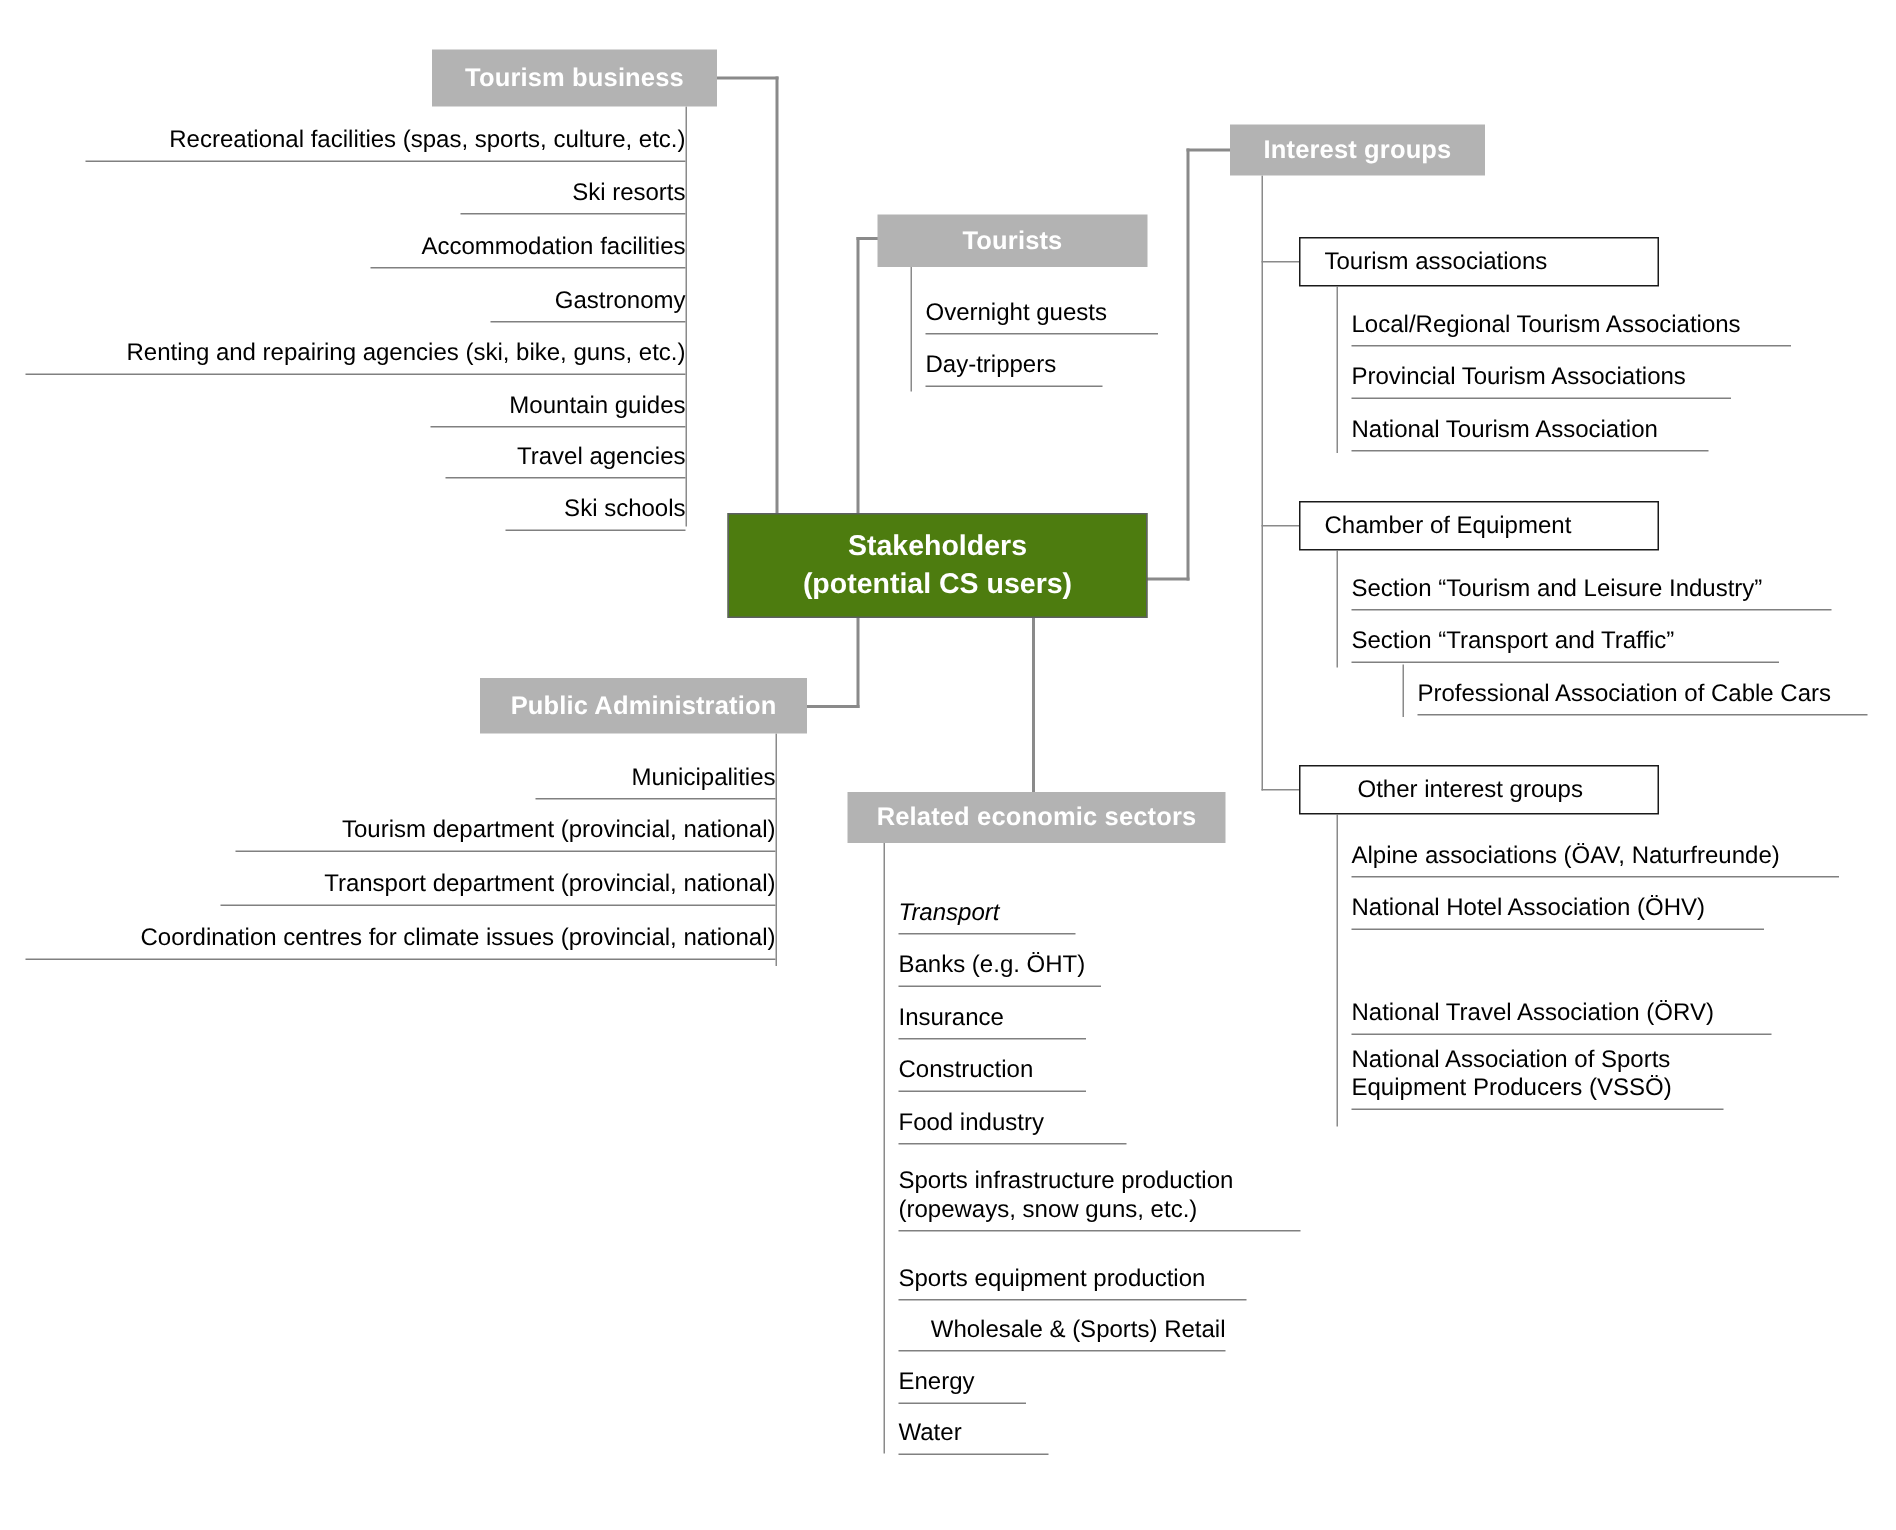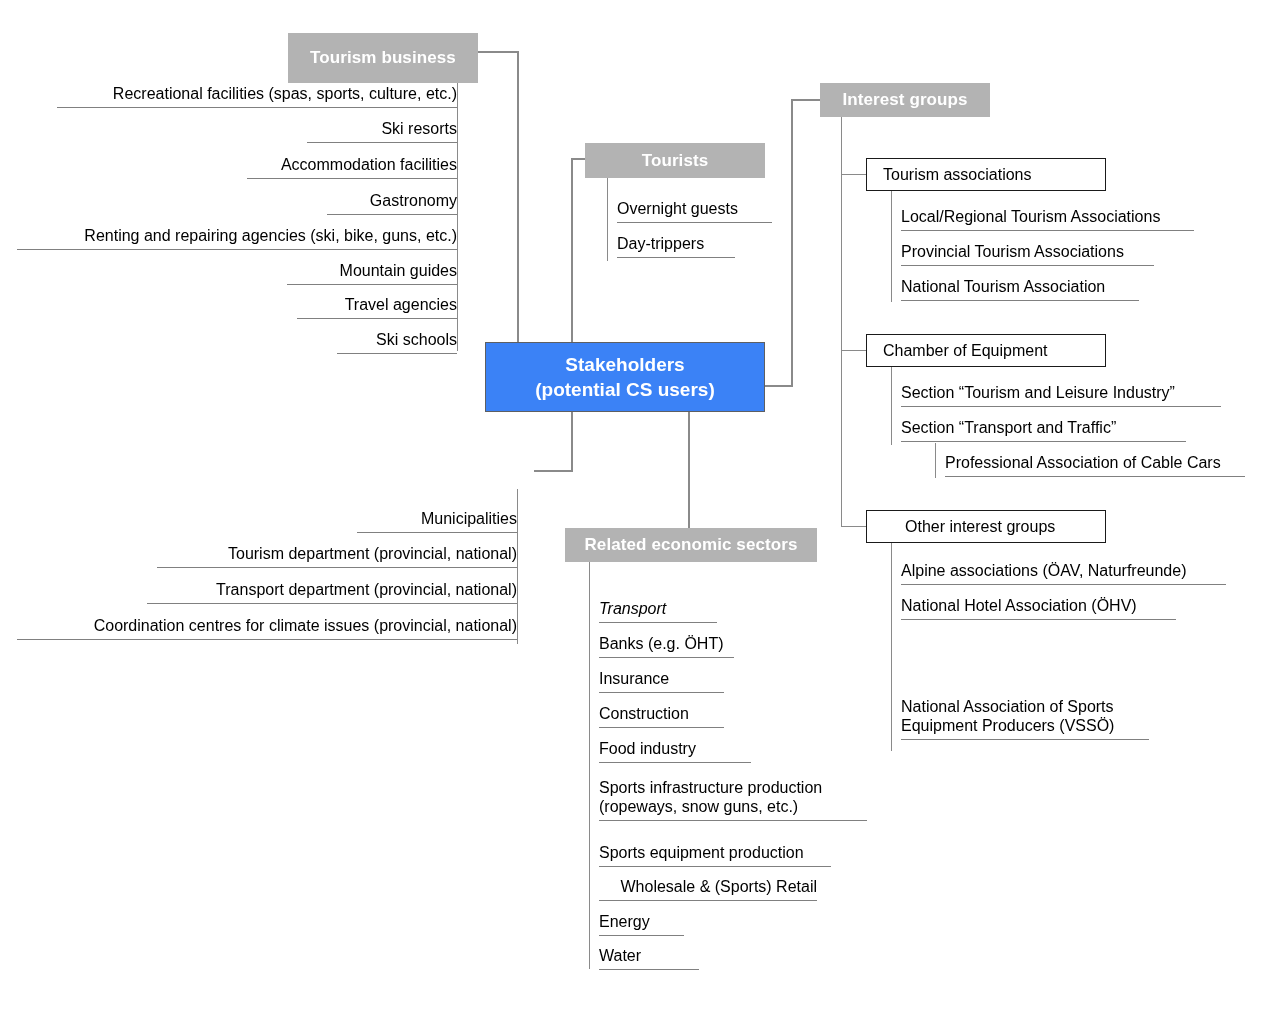--- a/index.html
+++ b/index.html
@@ -30,21 +30,21 @@
     align-items: center;
     justify-content: center;
     letter-spacing: 0.1px;
     box-sizing: border-box;
     z-index: 5;
   }
 
   
   .core-box {
     position: absolute;
-    background: #3b82f6;
+    background: #4d7c0f;
     border: 1px solid #5d5f62;
     color: #ffffff;
     font-weight: bold;
     font-size: 19px;
     line-height: 1.32;
     display: flex;
     flex-direction: column;
     align-items: center;
     justify-content: center;
     text-align: center;
@@ -116,21 +116,21 @@
   <div class="v-line" style="left:571px; top:410px; height:62px;"></div>
   <div class="h-line" style="left:534px; top:470px; width:39px;"></div>
 
   <div class="v-line" style="left:688px; top:410px; height:122px;"></div>
 
   <div class="core-box" style="left:485px; top:342px; width:280px; height:70px;">
     <span>Stakeholders</span>
     <span>(potential CS users)</span>
   </div>
 
-  <div class="cat-box" style="left:288px; top:33px; width:190px; height:50px;">
+  <div class="cat-box" style="left:288px; top:33px; width:190px; height:38px;">
     <span>Tourism business</span>
   </div>
 
   <div class="v-line thin" style="left:457px; top:71px; height:280px;"></div>
 
   <div class="leaf right" style="left:57px; top:85px; width:400px;">Recreational facilities (spas, sports, culture, etc.)</div>
   <div class="leaf right" style="left:307px; top:120px; width:150px;">Ski resorts</div>
   <div class="leaf right" style="left:247px; top:156px; width:210px;">Accommodation facilities</div>
   <div class="leaf right" style="left:327px; top:192px; width:130px;">Gastronomy</div>
   <div class="leaf right" style="left:17px; top:227px; width:440px;">Renting  and repairing agencies (ski, bike, guns, etc.)</div>
@@ -138,20 +138,23 @@
   <div class="leaf right" style="left:297px; top:296px; width:160px;">Travel agencies</div>
   <div class="leaf right" style="left:337px; top:331px; width:120px;">Ski schools</div>
 
   <div class="cat-box" style="left:585px; top:143px; width:180px; height:35px;">
     <span>Tourists</span>
   </div>
   <div class="v-line thin" style="left:607px; top:178px; height:83px;"></div>
   <div class="leaf left" style="left:617px; top:200px; width:155px;">Overnight guests</div>
   <div class="leaf left" style="left:617px; top:235px; width:118px;">Day-trippers</div>
 
+  <div class="cat-box" style="left:320px; top:452px; width:218px; height:37px;">
+    <span>Public Administration</span>
+  </div>
   <div class="v-line thin" style="left:517px; top:489px; height:155px;"></div>
   <div class="leaf right" style="left:357px; top:510px; width:160px;">Municipalities</div>
   <div class="leaf right" style="left:157px; top:545px; width:360px;">Tourism department (provincial, national)</div>
   <div class="leaf right" style="left:147px; top:581px; width:370px;">Transport department (provincial, national)</div>
   <div class="leaf right" style="left:17px; top:617px; width:500px;">Coordination centres for climate issues (provincial, national)</div>
 
   <div class="cat-box" style="left:565px; top:528px; width:252px; height:34px;">
     <span>Related economic sectors</span>
   </div>
   <div class="v-line thin" style="left:589px; top:562px; height:407px;"></div>
@@ -192,15 +195,16 @@
   <div class="leaf left" style="left:901px; top:419px; width:285px;">Section  “Transport and Traffic”</div>
   <div class="v-line thin" style="left:935px; top:443px; height:35px;"></div>
   <div class="leaf left" style="left:945px; top:454px; width:300px;">Professional Association of Cable Cars</div>
 
   <div class="sub-box" style="left:866px; top:510px; width:240px; height:33px;padding-left:38px;">
     <span>Other interest groups</span>
   </div>
   <div class="v-line thin" style="left:891px; top:543px; height:208px;"></div>
   <div class="leaf left" style="left:901px; top:562px; width:325px;">Alpine associations (ÖAV, Naturfreunde)</div>
   <div class="leaf left" style="left:901px; top:597px; width:275px;">National Hotel Association (ÖHV)</div>
+  <div class="leaf left" style="left:901px; top:667px; width:280px;">National Travel Association (ÖRV)</div>
   <div class="leaf left wrap" style="left:901px; top:698px; width:248px;">National Association of Sports Equipment Producers (VSSÖ)</div>
 
 </div>
 
 </body></html>

